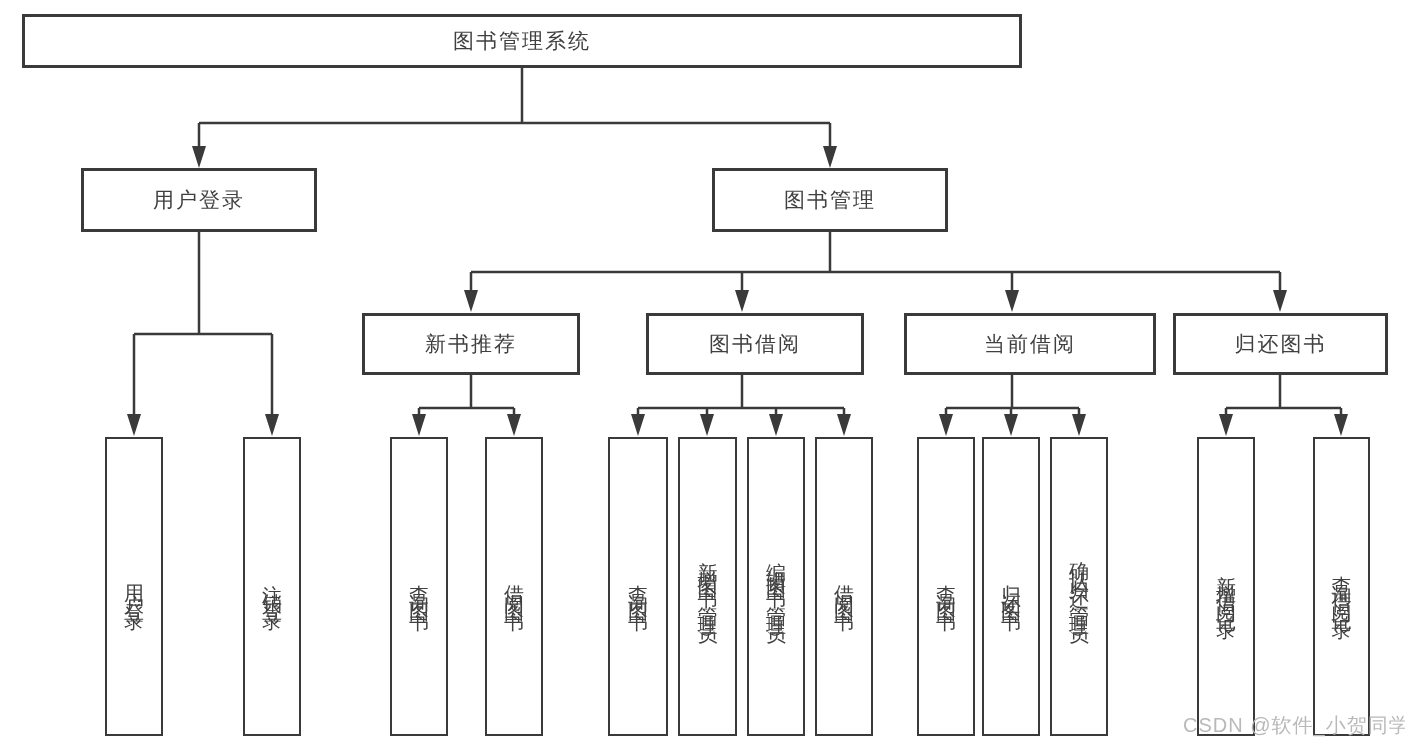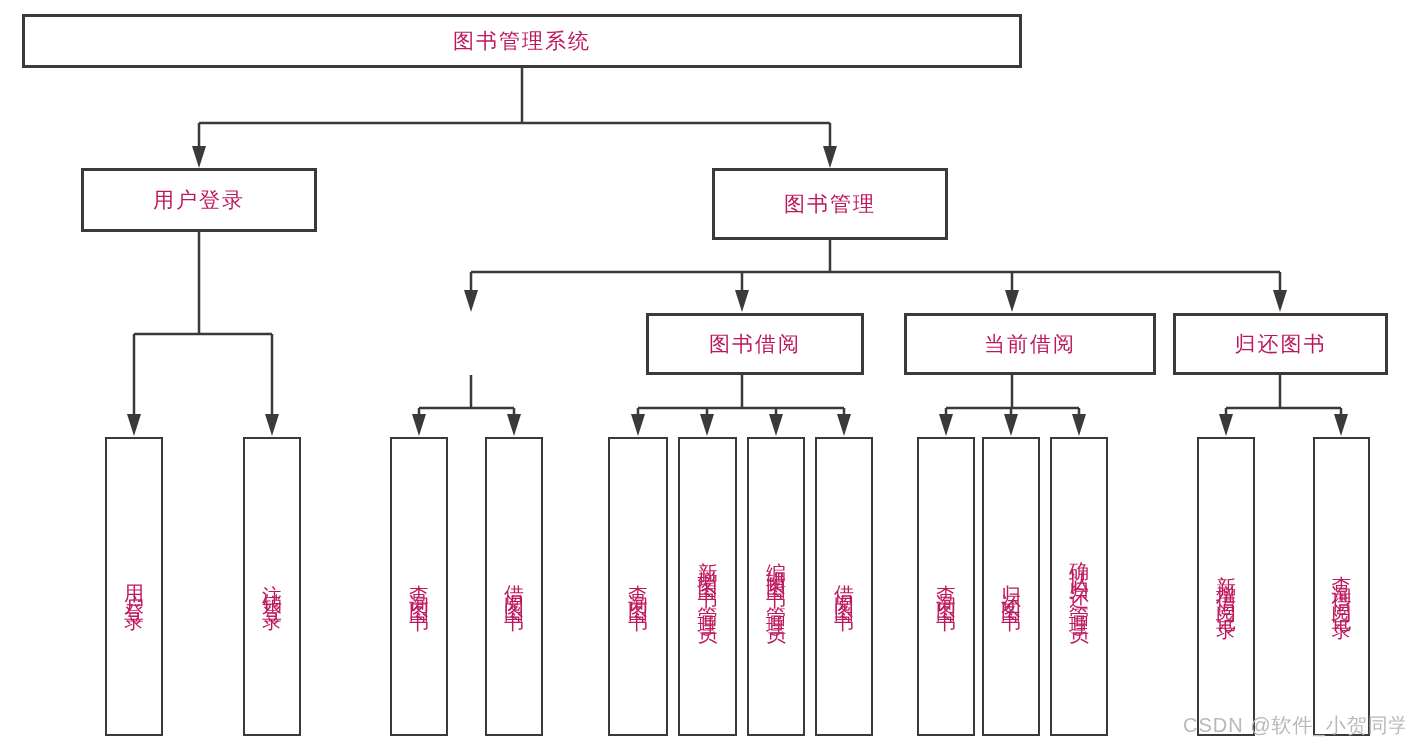--- a/index.html
+++ b/index.html
@@ -4,21 +4,21 @@
 <style>
   html,body{margin:0;padding:0;background:#ffffff;}
   .stage{
     position:relative;width:1405px;height:747px;background:#ffffff;
     font-family:"Liberation Sans","DejaVu Sans",sans-serif;overflow:hidden;
   }
   .connectors{position:absolute;left:0;top:0;z-index:0;}
   .box{
     position:absolute;box-sizing:border-box;background:#ffffff;
     border:3px solid #3a3a3a;display:flex;align-items:center;justify-content:center;
-    color:#be185d;z-index:1;
+    color:#404040;z-index:1;
   }
   .h-label{font-size:21px;letter-spacing:2px;white-space:nowrap;}
   .leaf{border-width:2.5px;}
   .v-label{
     writing-mode:vertical-rl;text-orientation:mixed;
     font-size:20px;letter-spacing:9px;line-height:1.15;white-space:nowrap;
   }
   .watermark{
     position:absolute;left:1183px;top:712px;z-index:3;
     font-size:20px;letter-spacing:1px;color:#b9b9b9;white-space:nowrap;
@@ -51,24 +51,27 @@
     </g>
   </svg>
 
   <div class="box" style="left:22px;top:14px;width:1000px;height:54px">
     <span class="h-label">图书管理系统</span>
   </div>
 
   <div class="box" style="left:81px;top:168px;width:236px;height:64px">
     <span class="h-label">用户登录</span>
   </div>
-  <div class="box" style="left:712px;top:168px;width:236px;height:72px">
+  <div class="box" style="left:712px;top:168px;width:236px;height:64px">
     <span class="h-label">图书管理</span>
   </div>
 
+  <div class="box" style="left:362px;top:313px;width:218px;height:62px">
+    <span class="h-label">新书推荐</span>
+  </div>
   <div class="box" style="left:646px;top:313px;width:218px;height:62px">
     <span class="h-label">图书借阅</span>
   </div>
   <div class="box" style="left:904px;top:313px;width:252px;height:62px">
     <span class="h-label">当前借阅</span>
   </div>
   <div class="box" style="left:1173px;top:313px;width:215px;height:62px">
     <span class="h-label">归还图书</span>
   </div>
 

